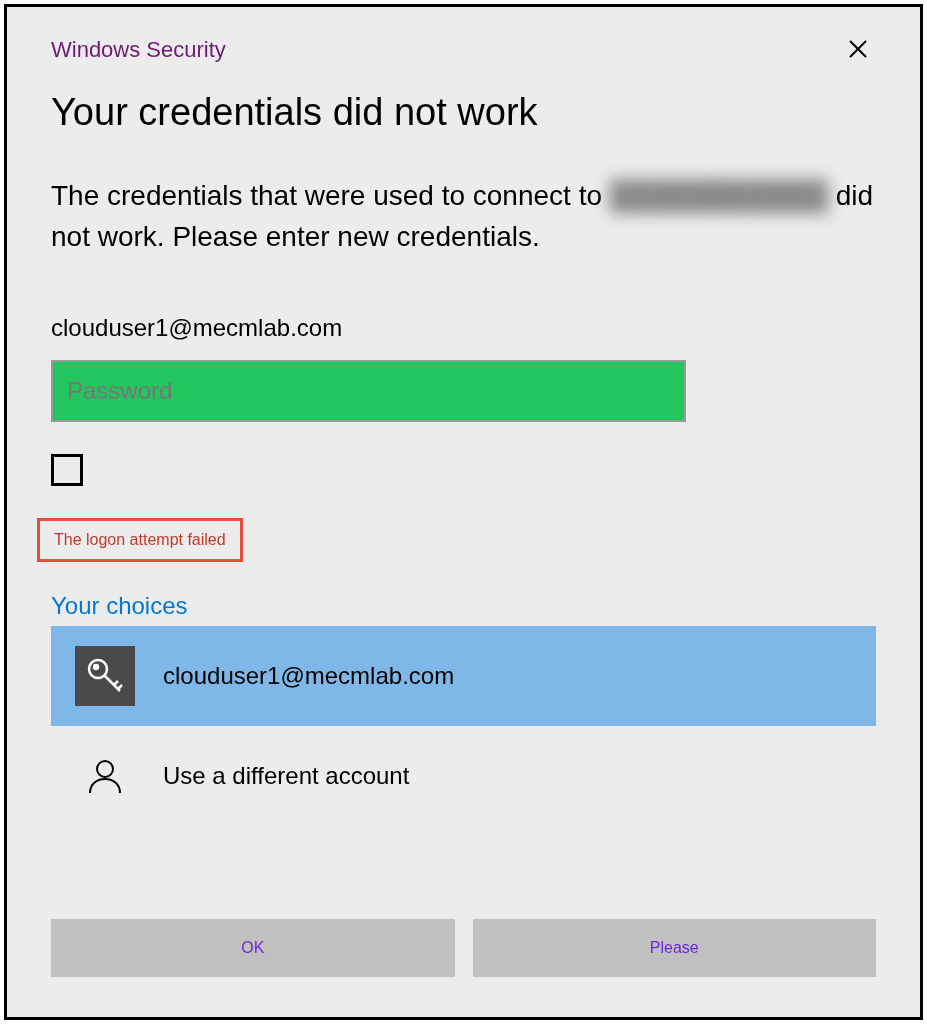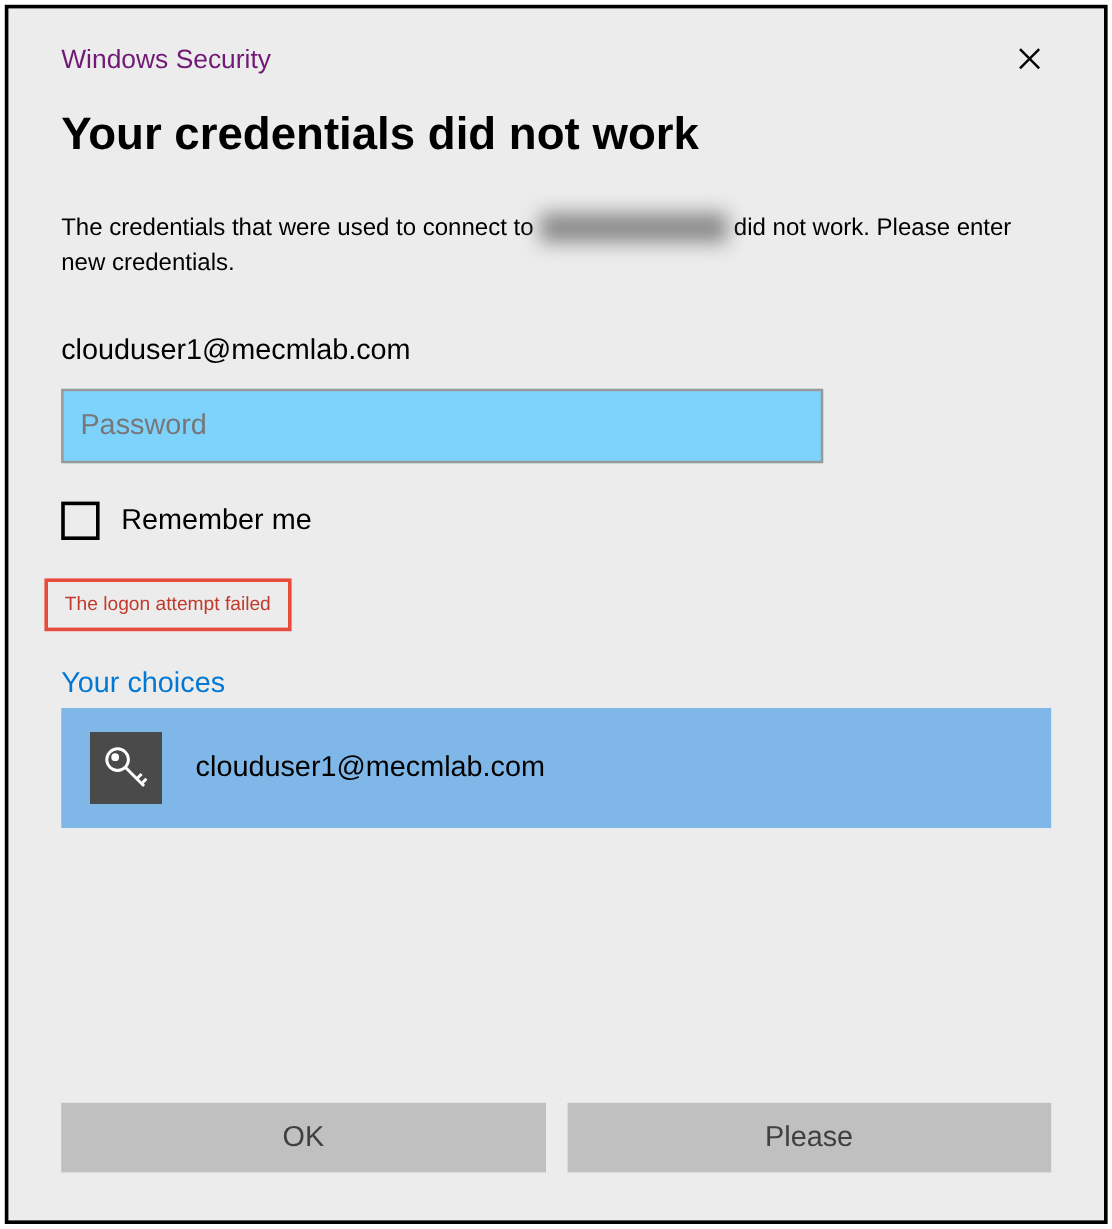--- a/index.html
+++ b/index.html
@@ -37,46 +37,46 @@
     }
     .close-icon {
       font-size: 26px;
       color: #000;
       cursor: pointer;
       line-height: 1;
       padding: 4px 8px;
     }
     .main-title {
       font-size: 38px;
-      font-weight: 700;
+      font-weight: 400;
       color: #000;
       margin-bottom: 42px;
     }
     .description {
-      font-size: 20px;
+      font-size: 28px;
       color: #000;
       line-height: 1.45;
-      margin-bottom: 44px;
+      margin-bottom: 57px;
     }
     .blurred {
       display: inline-block;
       filter: blur(8px);
       color: #888;
       user-select: none;
     }
     .username {
       font-size: 24px;
       color: #000;
       margin-bottom: 18px;
     }
     .password-input {
       width: 77%;
       height: 62px;
       border: 2px solid #999;
-      background: #7dd3fc;
+      background: #22c55e;
       font-size: 24px;
       padding: 16px 14px;
       color: #000;
       outline: none;
       margin-bottom: 32px;
     }
     .password-input::placeholder {
       color: #777;
     }
     .remember-row {
@@ -156,22 +156,22 @@
     .button-row {
       display: flex;
       gap: 18px;
       margin-top: auto;
     }
     .btn {
       flex: 1;
       height: 58px;
       background: #c0c0c0;
       border: none;
-      font-size: 24px;
-      color: #404040;
+      font-size: 16px;
+      color: #6d28d9;
       cursor: pointer;
     }
   </style>
 </head>
 <body>
 
 <div class="dialog">
 
   <div class="header">
     <div class="window-title">Windows Security</div>
@@ -188,21 +188,20 @@
   <p class="description">
     <span>The credentials that were used to connect to </span><span class="blurred">███████████</span><span> did not work. Please enter new credentials.</span>
   </p>
 
   <div class="username">clouduser1@mecmlab.com</div>
 
   <input type="password" class="password-input" placeholder="Password" style="">
 
   <div class="remember-row">
     <div class="checkbox"></div>
-    <div class="remember-label">Remember me</div>
   </div>
 
   <div class="error-box">
     <div class="error-text">The logon attempt failed</div>
   </div>
 
   <div class="more-choices">Your choices</div>
 
   <div class="account-list">
     <div class="account-option selected">
@@ -211,20 +210,29 @@
           <circle cx="14" cy="14" r="9"></circle>
           <circle cx="12" cy="12" r="2" fill="#fff"></circle>
           <line x1="20" y1="20" x2="36" y2="36"></line>
           <line x1="30" y1="30" x2="34" y2="26"></line>
           <line x1="34" y1="34" x2="38" y2="30"></line>
         </svg>
       </div>
       <div class="account-label">clouduser1@mecmlab.com</div>
     </div>
 
+    <div class="account-option">
+      <div class="user-icon">
+        <svg viewBox="0 0 38 38" fill="none" stroke="#000" stroke-width="2">
+          <circle cx="19" cy="12" r="8"></circle>
+          <path d="M 4 36 C 4 26, 12 22, 19 22 C 26 22, 34 26, 34 36"></path>
+        </svg>
+      </div>
+      <div class="account-label">Use a different account</div>
+    </div>
   </div>
 
   <div class="button-row">
     <button class="btn">OK</button>
     <button class="btn">Please</button>
   </div>
 
 </div>
 
 </body></html>

